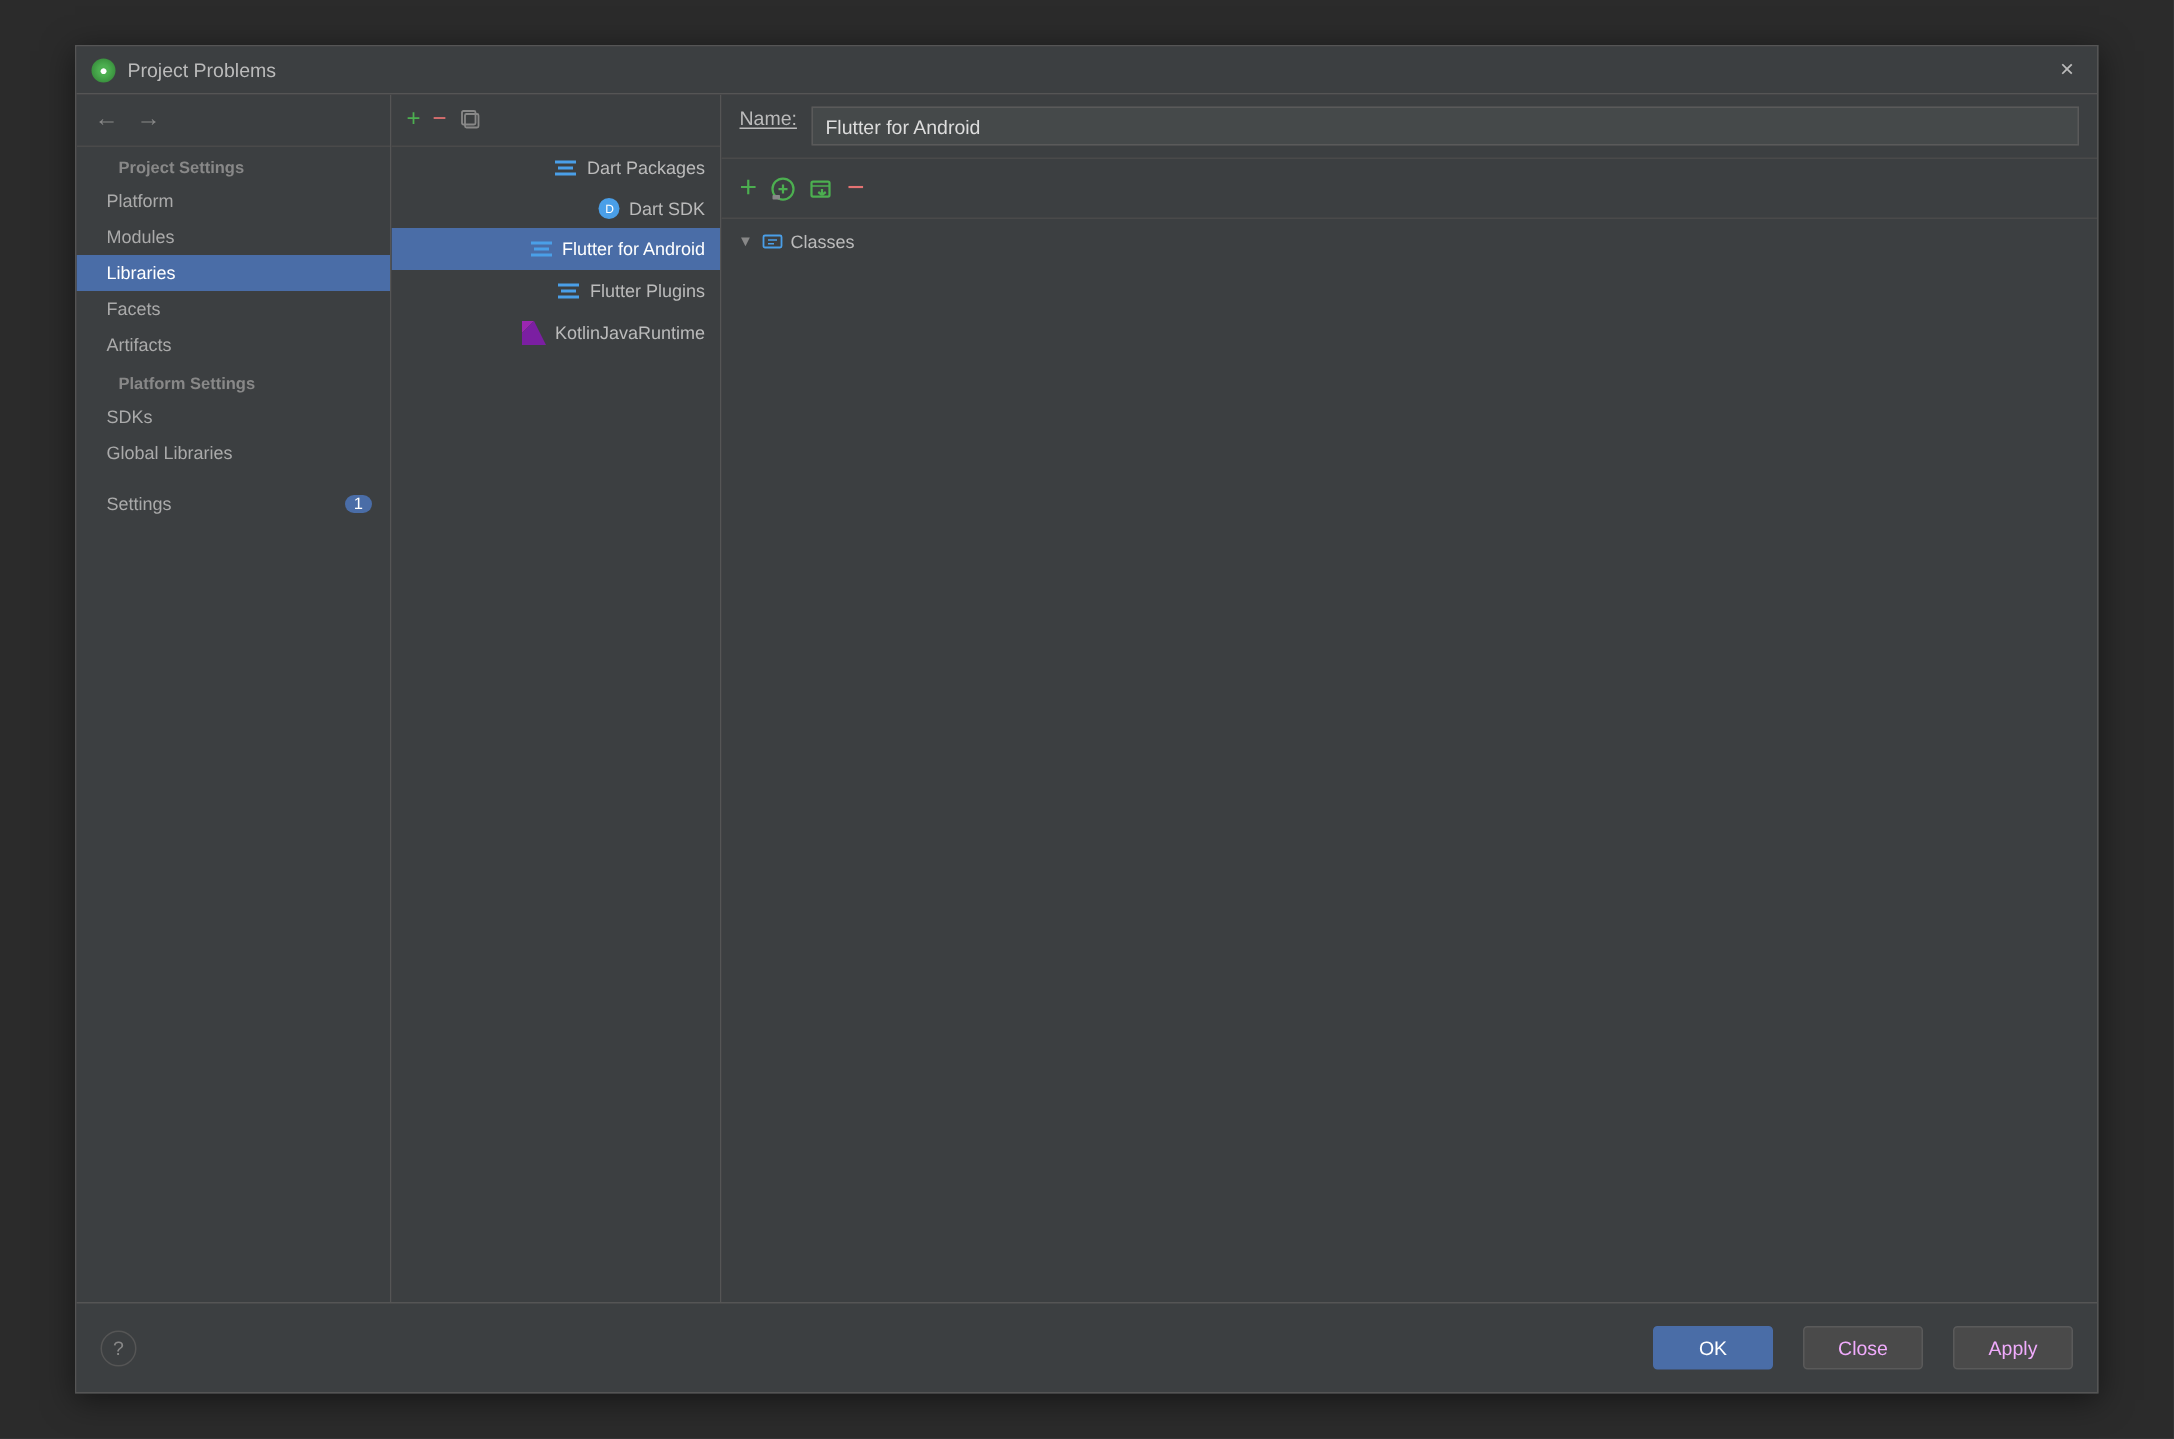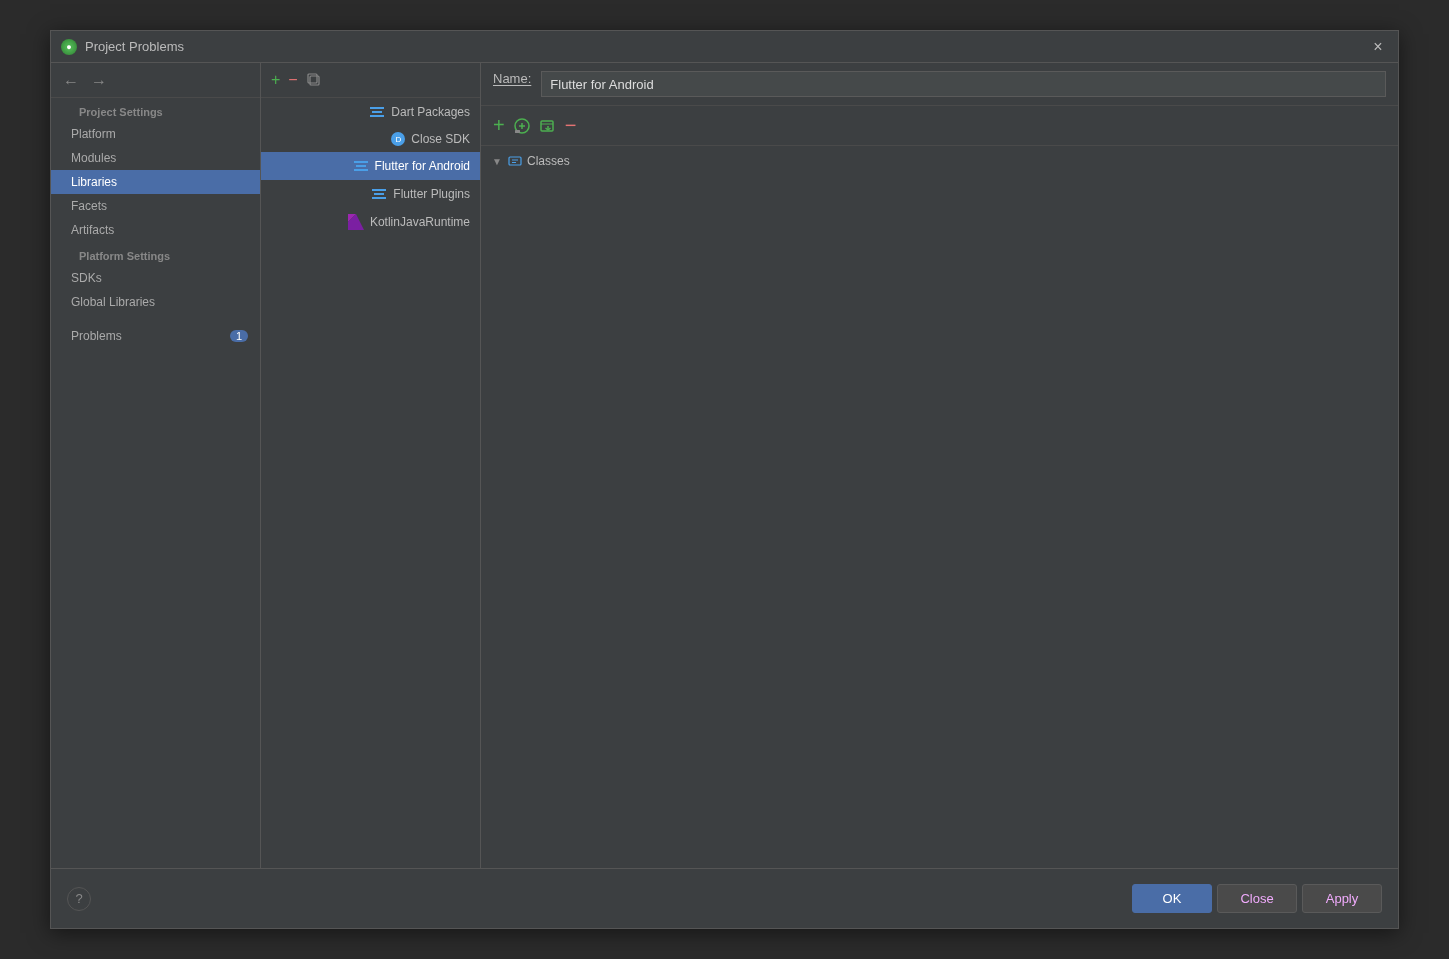--- a/index.html
+++ b/index.html
@@ -282,21 +282,21 @@
       background: #3c3f41;
       color: #888;
       cursor: pointer;
       font-size: 13px;
       display: flex;
       align-items: center;
       justify-content: center;
     }
     .footer-right {
       display: flex;
-      gap: 5px;
+      gap: 20px;
       justify-content: flex-end;
     }
     .dialog-btn {
       padding: 6px 20px;
       font-size: 13px;
       cursor: pointer;
       border: 1px solid #5a5a5a;
       border-radius: 3px;
       background: #4a4a4a;
       color: #f0abfc;
@@ -369,21 +369,21 @@
       <div class="section-header">Platform Settings</div>
 
       <div class="sidebar-item">
         <span>SDKs</span>
       </div>
       <div class="sidebar-item">
         <span>Global Libraries</span>
       </div>
 
       <div class="problems-row">
-        <span>Problems</span>
+        <span>Settings</span>
         <span class="badge">1</span>
       </div>
     </div>
 
     <div class="libraries-panel">
       <div class="lib-toolbar">
         <button class="toolbar-btn add">+</button>
         <button class="toolbar-btn remove">−</button>
         <button class="toolbar-btn copy">
           <svg width="16" height="16" viewBox="0 0 16 16" fill="#888">
@@ -399,21 +399,21 @@
           <div class="lib-icon bars">
             <span></span>
               <span></span>
               <span></span>
           </div>
           <span>Dart Packages</span>
         </div>
 
         <div class="lib-item">
           <div class="lib-icon" style="width:14px;height:14px;border-radius:50%;background:#4a9fe8;display:flex;align-items:center;justify-content:center;color:white;font-size:8px;">D</div>
-          <span>Close SDK</span>
+          <span>Dart SDK</span>
         </div>
 
         <div class="lib-item active">
           <div class="lib-icon bars">
             <span></span>
               <span></span>
               <span></span>
           </div>
           <span>Flutter for Android</span>
         </div>

